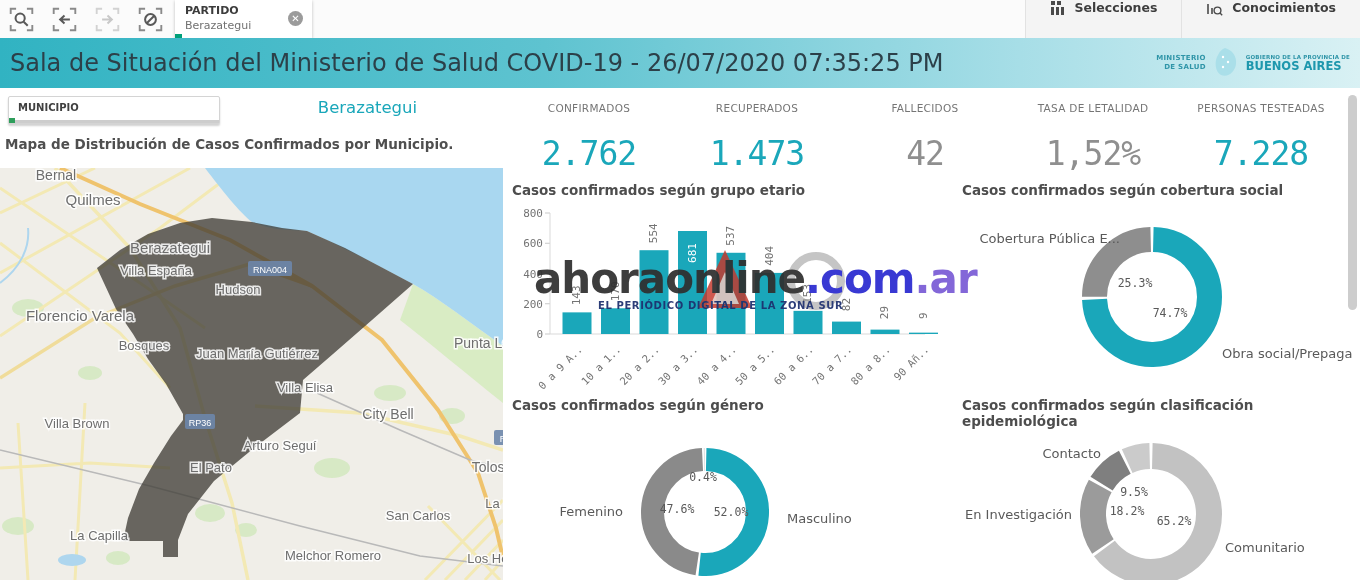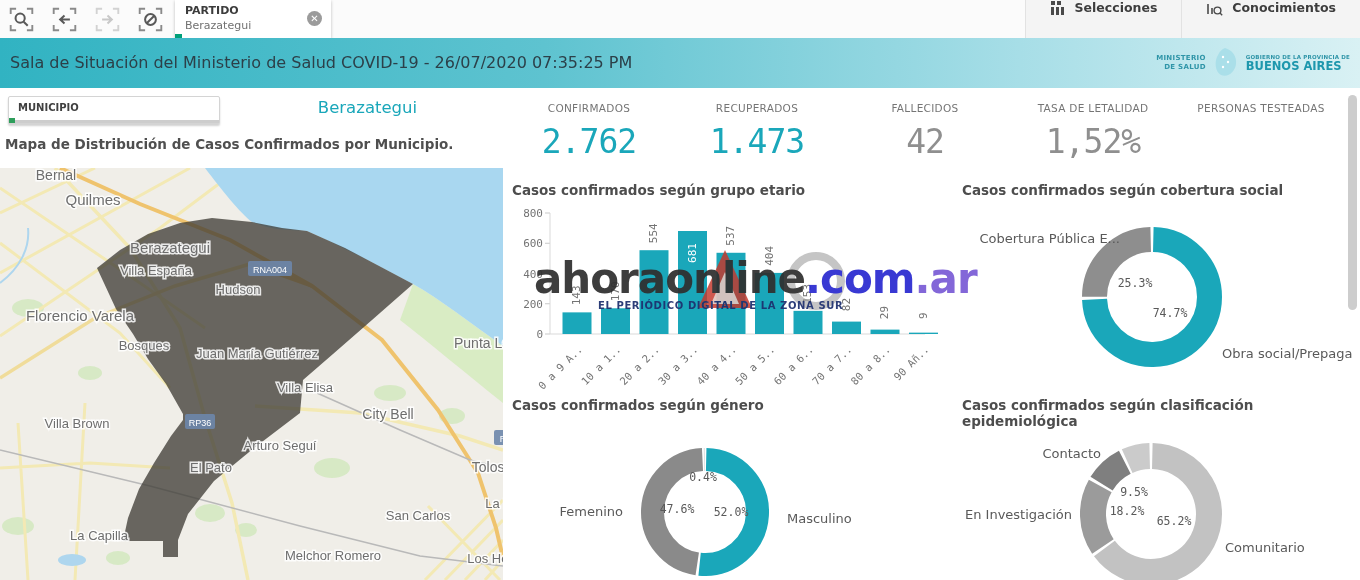--- a/index.html
+++ b/index.html
@@ -1,52 +1,52 @@
 <!DOCTYPE html>
 <html><head>
 <meta charset="utf-8">
 <style>
   html,body{margin:0;padding:0;background:#fff;}
   .stage{position:relative;width:1360px;height:580px;overflow:hidden;background:#fff;
          font-family:"DejaVu Sans",sans-serif;}
   
   .toolbar{position:absolute;left:0;top:0;width:1360px;height:38px;background:#fbfbfb;border-bottom:1px solid #ececec;}
   .tool-ic{position:absolute;top:6px;width:27px;height:27px;cursor:pointer;}
-  .chip{position:absolute;left:175px;top:0;width:156px;height:38px;background:#fff;
+  .chip{position:absolute;left:175px;top:0;width:137px;height:38px;background:#fff;
         box-shadow:0 1px 3px rgba(0,0,0,.25);}
   .chip-field{position:absolute;left:10px;top:4px;font-size:11px;font-weight:bold;color:#3c3c3c;}
   .chip-value{position:absolute;left:10px;top:19px;font-size:11px;color:#717171;}
   .chip-close{position:absolute;right:9px;top:11px;width:15px;height:15px;border-radius:50%;
         background:#9b9b9b;color:#fff;font-size:10px;line-height:15px;text-align:center;cursor:pointer;}
   .chip-green{position:absolute;left:0;bottom:0;width:7px;height:4px;background:#00a07a;}
   .tb-right{position:absolute;right:0;top:0;height:38px;display:flex;background:#f4f4f4;}
   .tb-btn{display:flex;align-items:flex-start;gap:9px;padding:0 24px;border-left:1px solid #e2e2e2;
         font-size:12.5px;font-weight:bold;color:#3d3d3d;cursor:pointer;}
   
   .banner{position:absolute;left:0;top:38px;width:1360px;height:50px;
         background:linear-gradient(90deg,#31b3c2 0%,#5ec3d0 40%,#a7dee7 75%,#d9f1f4 100%);}
-  .banner-title{position:absolute;left:10px;top:0;line-height:50px;font-size:16px;color:#2c4049;}
+  .banner-title{position:absolute;left:10px;top:0;line-height:50px;font-size:24px;color:#2c4049;}
   .banner-logos{position:absolute;right:10px;top:0;height:50px;display:flex;align-items:center;gap:7px;}
   .logo-min{font-size:7px;font-weight:bold;color:#2f95a8;text-align:right;line-height:1.25;width:62px;letter-spacing:.3px;}
   .logo-gov{line-height:1.1;}
   .logo-gov .g1{font-size:5.5px;color:#2f95a8;font-weight:bold;letter-spacing:.2px;}
   .logo-gov .g2{font-size:11.5px;color:#1d97ad;font-weight:bold;}
   
   .muni-box{position:absolute;left:8px;top:96px;width:210px;height:26px;background:#fff;
         border:1px solid #d4d4d4;border-radius:2px;box-shadow:0 2px 2px rgba(0,0,0,.18);cursor:pointer;}
   .muni-label{position:absolute;left:9px;top:5px;font-size:10px;font-weight:bold;color:#404040;}
   .muni-scroll{position:absolute;left:0;bottom:0;width:100%;height:3px;background:#cdcdcd;}
   .muni-green{position:absolute;left:0;bottom:0;width:6px;height:5px;background:#2e9e5b;}
   .selected-muni{position:absolute;left:280px;top:98px;width:175px;text-align:center;
         font-size:16.5px;color:#1aa7ba;cursor:pointer;}
   .map-title{position:absolute;left:5px;top:136px;font-size:13.5px;font-weight:bold;color:#4f4f4f;}
   .kpis{position:absolute;left:505px;top:94px;width:845px;height:70px;display:flex;}
   .kpi{width:168px;text-align:center;}
   .kpi .lb{font-size:10.5px;color:#757575;letter-spacing:.3px;margin-top:8px;}
-  .kpi .vl{font-family:"DejaVu Sans Mono",monospace;font-size:33px;margin-top:8px;letter-spacing:-1px;}
+  .kpi .vl{font-family:"DejaVu Sans Mono",monospace;font-size:33px;margin-top:20px;letter-spacing:-1px;}
   
   .panel-title{position:absolute;font-size:13.5px;font-weight:bold;color:#4d4d4d;}
   .chart-svg{position:absolute;}
   .maplabel{font-family:"Liberation Sans",sans-serif;fill:#6e6e6e;paint-order:stroke;
         stroke:rgba(255,255,255,.85);stroke-width:3px;}
   .mono{font-family:"DejaVu Sans Mono",monospace;}
   
   .wm{position:absolute;left:530px;top:248px;width:435px;height:74px;opacity:.93;pointer-events:none;}
   .wm-text{position:absolute;left:4px;top:6px;font-size:42px;font-weight:bold;letter-spacing:-1px;
         font-family:"DejaVu Sans",sans-serif;white-space:nowrap;}
@@ -144,20 +144,21 @@
       <div class="kpi">
         <div class="lb">FALLECIDOS</div>
         <div class="vl" style="color: rgb(143, 143, 143);">42</div>
       </div>
       <div class="kpi">
         <div class="lb">TASA DE LETALIDAD</div>
         <div class="vl" style="color: rgb(143, 143, 143);">1,52%</div>
       </div>
       <div class="kpi">
         <div class="lb">PERSONAS TESTEADAS</div>
+        <div class="vl" style="color: rgb(26, 167, 186);">7.228</div>
       </div>
     </div>
 
   <svg class="chart-svg" style="left:0;top:168px" width="503" height="412" viewBox="0 0 503 412">
     <rect x="0" y="0" width="503" height="412" fill="#f0eee8"></rect>
     <g>
       <ellipse cx="28" cy="140" rx="16" ry="9" fill="#d7e9c5"></ellipse>
         <ellipse cx="90" cy="205" rx="12" ry="7" fill="#d7e9c5"></ellipse>
       <ellipse cx="210" cy="345" rx="15" ry="9" fill="#d7e9c5"></ellipse>
         <ellipse cx="246" cy="362" rx="11" ry="7" fill="#d7e9c5"></ellipse>

